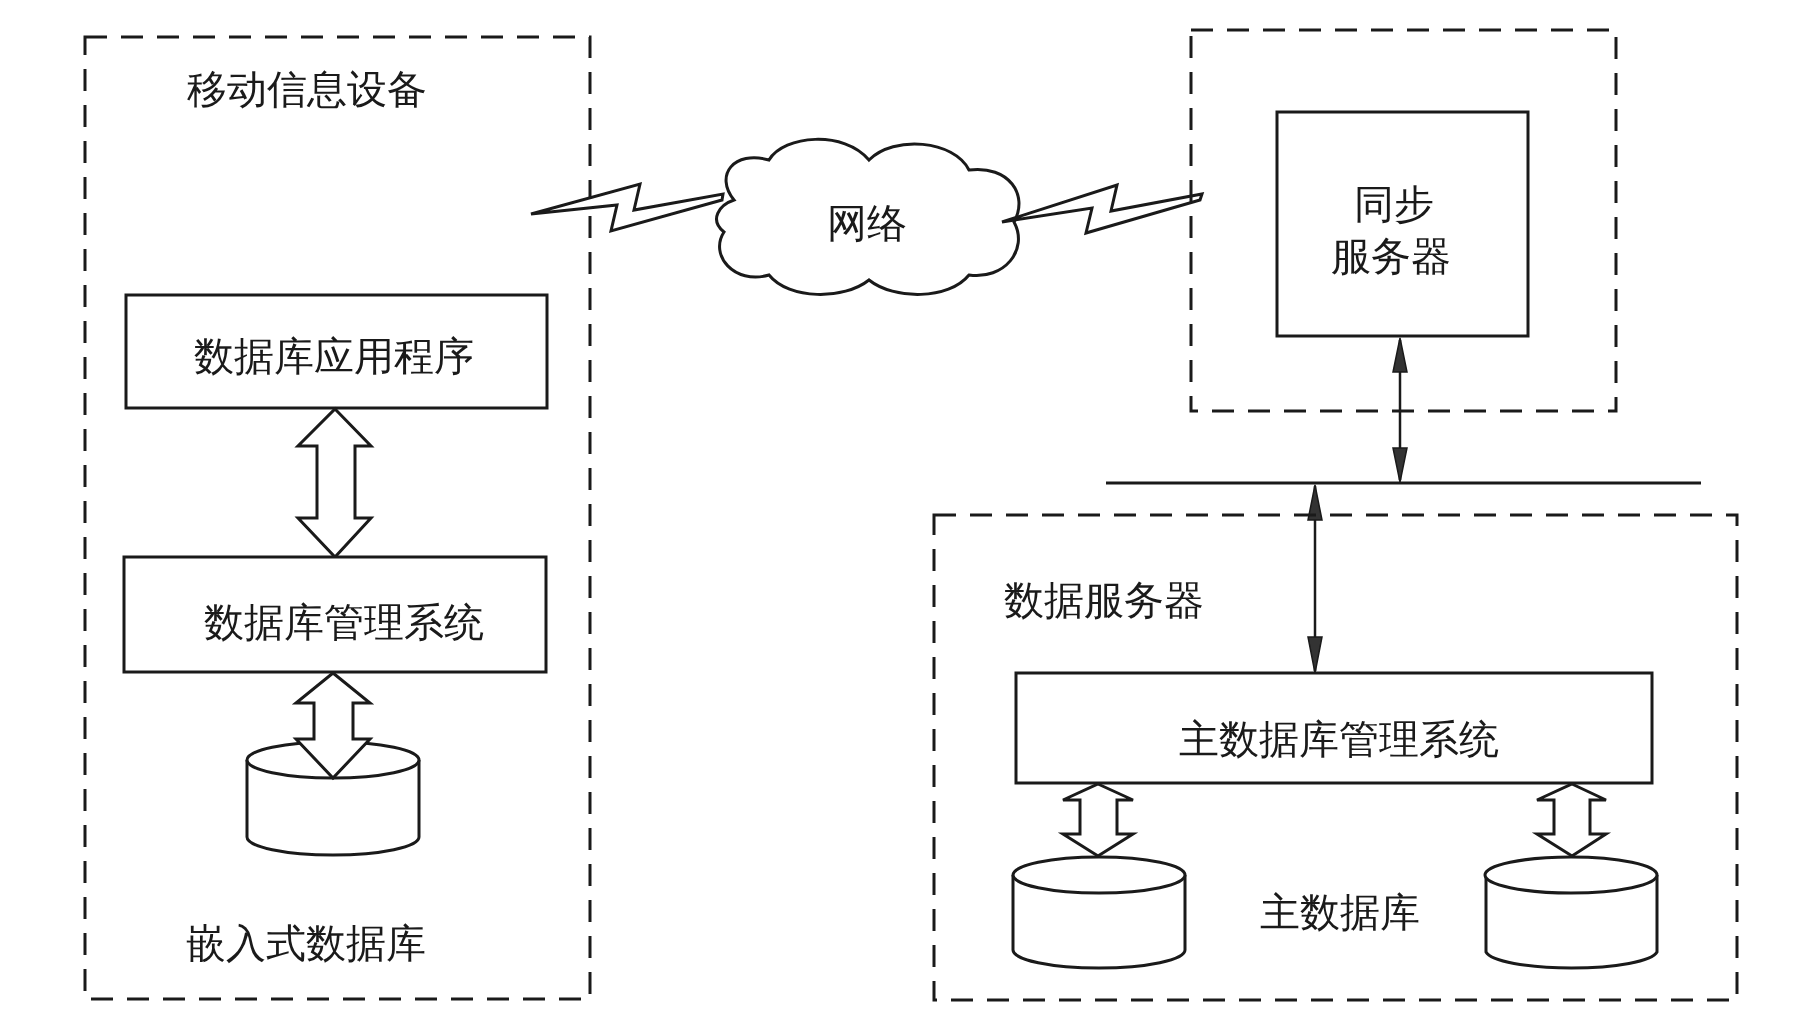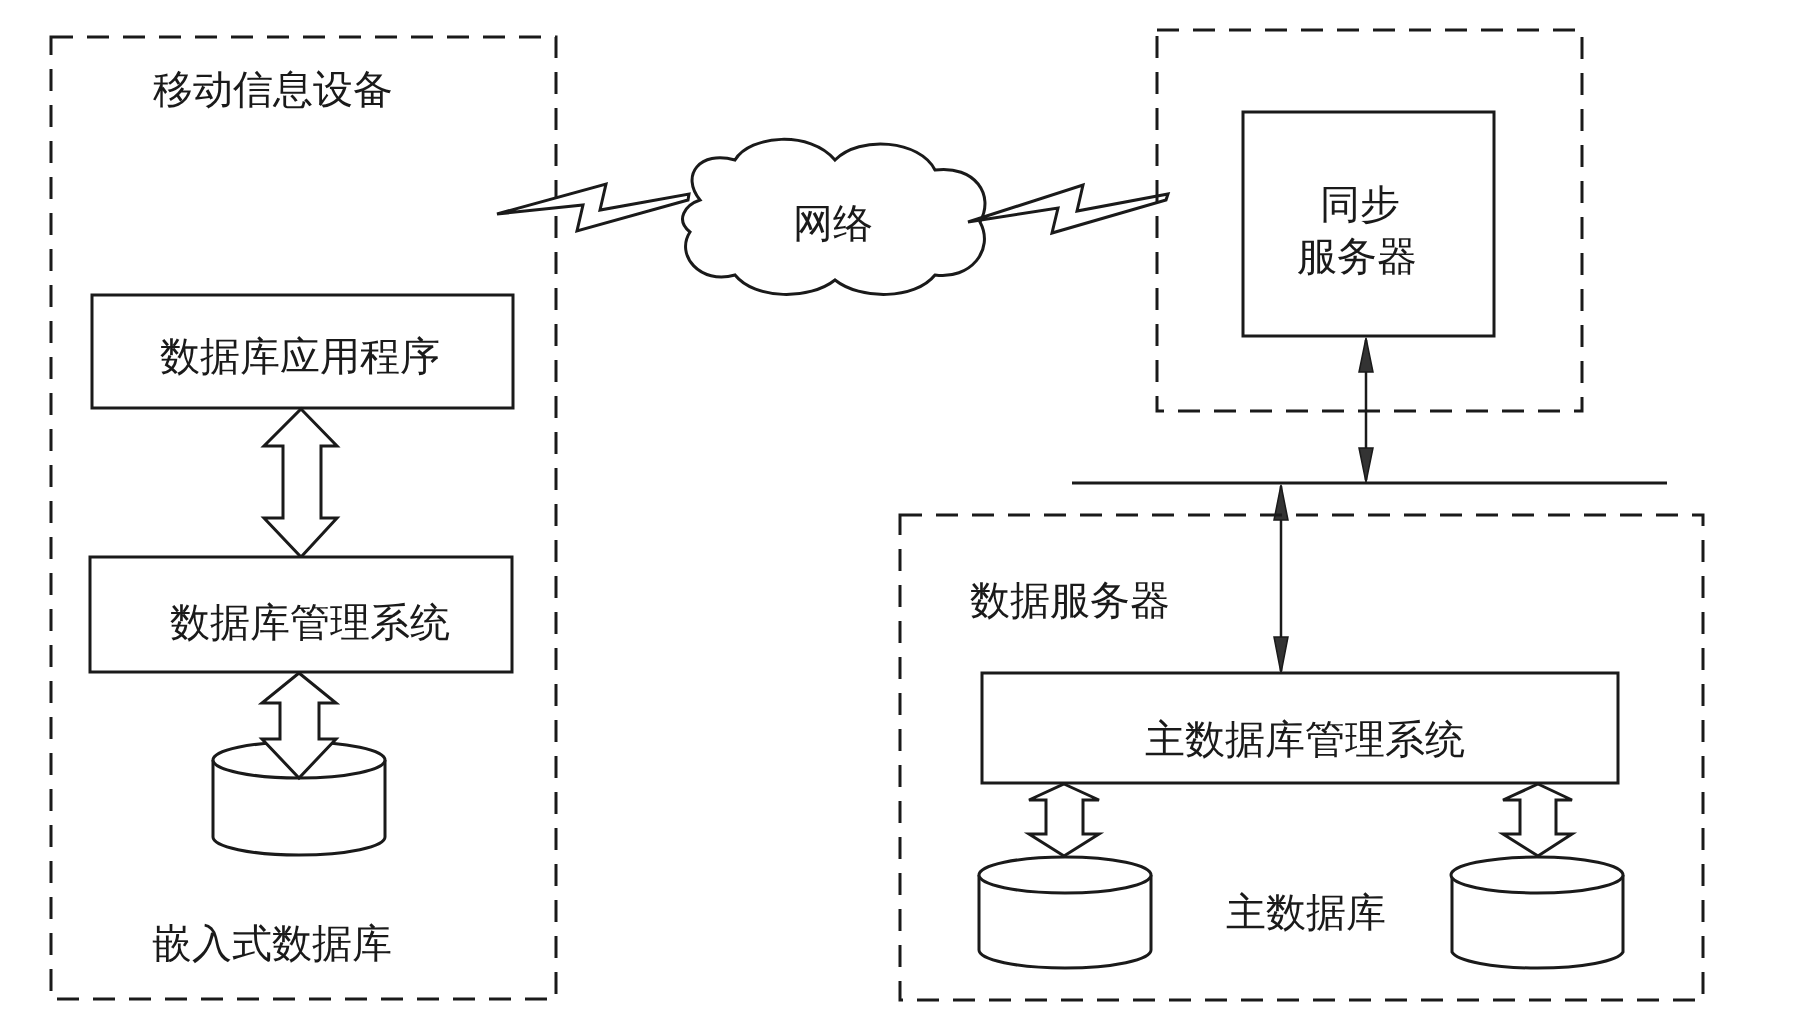--- a/index.html
+++ b/index.html
@@ -1,17 +1,17 @@
 <!DOCTYPE html>
 <html><head>
 <meta charset="utf-8">
 <style>
   html, body { margin: 0; padding: 0; background: #ffffff; }
   body { width: 1795px; height: 1031px; overflow: hidden; }
-  #canvas { position: absolute; left: 0; top: 0; width: 1735px; height: 1031px; }
+  #canvas { position: absolute; left: 0; top: 0; width: 1735px; height: 1031px; padding-left: 34px; }
   svg text {
     font-family: "DejaVu Sans", "Liberation Sans", sans-serif;
     fill: #1a1a1a;
   }
   .dash { fill: none; stroke: #1a1a1a; stroke-width: 3; stroke-dasharray: 22 14; }
   .solid { fill: #ffffff; stroke: #1a1a1a; stroke-width: 3; }
   .line { fill: none; stroke: #1a1a1a; stroke-width: 3; }
   .thin { fill: none; stroke: #1a1a1a; stroke-width: 2.5; }
   .head { fill: #333333; stroke: #1a1a1a; stroke-width: 1.5; }
   .bolt { fill: #ffffff; stroke: #1a1a1a; stroke-width: 3; stroke-linejoin: miter; }

